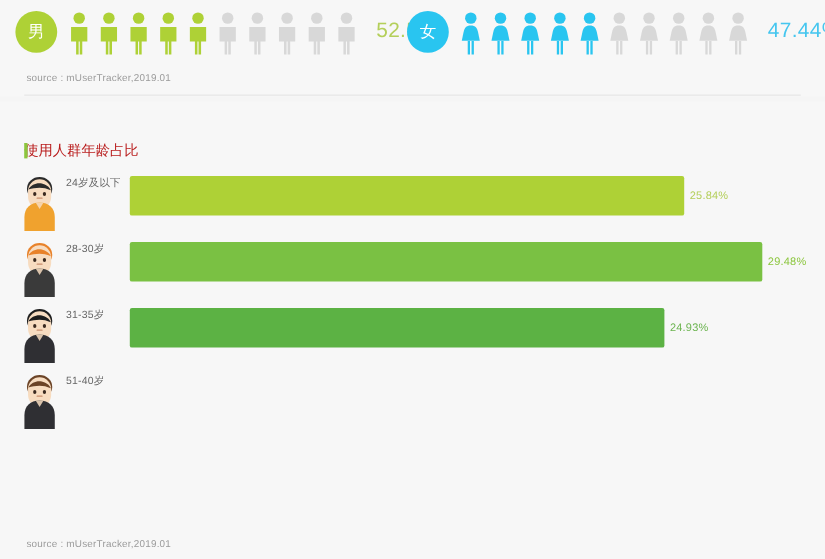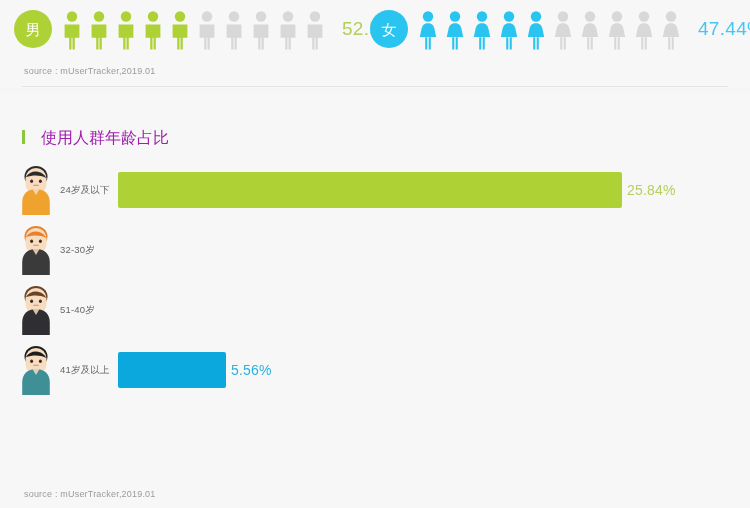--- a/index.html
+++ b/index.html
@@ -48,41 +48,41 @@
     background: #e4e4e4;
   }
 
   
   .age-panel {
     position: absolute; left: 0; top: 92px; width: 750px; height: 416px;
     background: #f7f7f7;
   }
   .section-title {
     position: absolute; left: 22px; top: 36px;
-    font-size: 16px; color: #a21caf; padding-left: 19px;
+    font-size: 13px; color: #b91c1c; padding-left: 0;
   }
   .section-title::before {
     content: ""; position: absolute; left: 0; top: 2px;
     width: 3px; height: 14px; background: #8cc63e;
   }
 
   .rows { position: absolute; left: 0; top: 68px; width: 750px; }
-  .row { position: relative; height: 60px; display: flex; align-items: center; }
+  .row { position: relative; height: 60px; display: flex; }
 
   .avatar { width: 44px; height: 50px; margin-left: 14px; flex: 0 0 auto; }
   .row-label {
     font-size: 9.5px; color: #666666; margin-left: 2px;
     width: 58px; flex: 0 0 auto; letter-spacing: .2px;
   }
 
   .bar-zone { position: relative; flex: 1 1 auto; height: 36px; display: flex; align-items: center; }
   .bar {
     height: 36px; border-radius: 2px; flex: 0 0 auto;
   }
-  .bar-pct { font-size: 14px; margin-left: 5px; white-space: nowrap; letter-spacing: .2px; }
+  .bar-pct { font-size: 10px; margin-left: 5px; white-space: nowrap; letter-spacing: .2px; }
 </style>
 </head>
 <body>
 
 <div class="page">
 
   <div class="gender-panel">
 
     <div class="gender-group male">
       <div class="gender-badge male">
@@ -220,49 +220,53 @@
           <svg class="avatar" viewBox="0 0 44 50">
             <ellipse cx="22" cy="11.5" rx="11.5" ry="10.5" fill="#e8822a"></ellipse>
             <path d="M11.5 13.5a10.5 10.5 0 0 1 21 0v5.5a10.5 10.5 0 0 1-21 0z" fill="#f7dcc0"></path>
             <path d="M11.8 12.2c2.5-4.4 7.6-6.4 12.2-5.4 3.8.8 7 3.1 8.2 6.1-3.5-1.6-7-2.3-10.3-2.3-3.4 0-7 .7-10.1 1.6z" fill="#e8822a"></path>
             <ellipse cx="17.6" cy="16.3" rx="1.5" ry="1.8" fill="#3a2a20"></ellipse>
             <ellipse cx="26.4" cy="16.3" rx="1.5" ry="1.8" fill="#3a2a20"></ellipse>
             <path d="M19.8 20.2h4.4" stroke="#c98f6f" stroke-width="1.1" stroke-linecap="round" fill="none"></path>
             <path d="M22 24c8.4 0 13.8 5 13.8 13.5V50H8.2V37.5C8.2 29 13.6 24 22 24z" fill="#3a3a3a"></path>
             <path d="M18.4 24h7.2l-3.6 6z" fill="#f7dcc0" opacity=".85"></path>
           </svg>
-          <div class="row-label">32-30岁</div>
+          <div class="row-label">28-30岁</div>
+          <div class="bar-zone">
+            <div class="bar" style="width:575px;background:#7ac143;"></div>
+            <div class="bar-pct" style="color:#8cc63e;">29.48%</div>
+          </div>
+        </div>
+        <div class="row">
+          <svg class="avatar" viewBox="0 0 44 50">
+            <ellipse cx="22" cy="11.5" rx="11.5" ry="10.5" fill="#1e1e1e"></ellipse>
+            <path d="M11.5 13.5a10.5 10.5 0 0 1 21 0v5.5a10.5 10.5 0 0 1-21 0z" fill="#f7dcc0"></path>
+            <path d="M11.8 12.2c2.5-4.4 7.6-6.4 12.2-5.4 3.8.8 7 3.1 8.2 6.1-3.5-1.6-7-2.3-10.3-2.3-3.4 0-7 .7-10.1 1.6z" fill="#1e1e1e"></path>
+            <ellipse cx="17.6" cy="16.3" rx="1.5" ry="1.8" fill="#3a2a20"></ellipse>
+            <ellipse cx="26.4" cy="16.3" rx="1.5" ry="1.8" fill="#3a2a20"></ellipse>
+            <path d="M19.8 20.2h4.4" stroke="#c98f6f" stroke-width="1.1" stroke-linecap="round" fill="none"></path>
+            <path d="M22 24c8.4 0 13.8 5 13.8 13.5V50H8.2V37.5C8.2 29 13.6 24 22 24z" fill="#2f2f33"></path>
+            <path d="M18.4 24h7.2l-3.6 6z" fill="#f7dcc0" opacity=".85"></path>
+          </svg>
+          <div class="row-label">31-35岁</div>
+          <div class="bar-zone">
+            <div class="bar" style="width:486px;background:#5cb244;"></div>
+            <div class="bar-pct" style="color:#6cb450;">24.93%</div>
+          </div>
         </div>
         <div class="row">
           <svg class="avatar" viewBox="0 0 44 50">
             <ellipse cx="22" cy="11.5" rx="11.5" ry="10.5" fill="#6b4326"></ellipse>
             <path d="M11.5 13.5a10.5 10.5 0 0 1 21 0v5.5a10.5 10.5 0 0 1-21 0z" fill="#f7dcc0"></path>
             <path d="M11.8 12.2c2.5-4.4 7.6-6.4 12.2-5.4 3.8.8 7 3.1 8.2 6.1-3.5-1.6-7-2.3-10.3-2.3-3.4 0-7 .7-10.1 1.6z" fill="#6b4326"></path>
             <ellipse cx="17.6" cy="16.3" rx="1.5" ry="1.8" fill="#3a2a20"></ellipse>
             <ellipse cx="26.4" cy="16.3" rx="1.5" ry="1.8" fill="#3a2a20"></ellipse>
             <path d="M19.8 20.2h4.4" stroke="#c98f6f" stroke-width="1.1" stroke-linecap="round" fill="none"></path>
             <path d="M22 24c8.4 0 13.8 5 13.8 13.5V50H8.2V37.5C8.2 29 13.6 24 22 24z" fill="#2f2f33"></path>
             <path d="M18.4 24h7.2l-3.6 6z" fill="#f7dcc0" opacity=".85"></path>
           </svg>
           <div class="row-label">51-40岁</div>
-        </div>
-        <div class="row">
-          <svg class="avatar" viewBox="0 0 44 50">
-            <ellipse cx="22" cy="11.5" rx="11.5" ry="10.5" fill="#1e1e1e"></ellipse>
-            <path d="M11.5 13.5a10.5 10.5 0 0 1 21 0v5.5a10.5 10.5 0 0 1-21 0z" fill="#f7dcc0"></path>
-            <path d="M11.8 12.2c2.5-4.4 7.6-6.4 12.2-5.4 3.8.8 7 3.1 8.2 6.1-3.5-1.6-7-2.3-10.3-2.3-3.4 0-7 .7-10.1 1.6z" fill="#1e1e1e"></path>
-            <ellipse cx="17.6" cy="16.3" rx="1.5" ry="1.8" fill="#3a2a20"></ellipse>
-            <ellipse cx="26.4" cy="16.3" rx="1.5" ry="1.8" fill="#3a2a20"></ellipse>
-            <path d="M19.8 20.2h4.4" stroke="#c98f6f" stroke-width="1.1" stroke-linecap="round" fill="none"></path>
-            <path d="M22 24c8.4 0 13.8 5 13.8 13.5V50H8.2V37.5C8.2 29 13.6 24 22 24z" fill="#3f8f96"></path>
-            <path d="M18.4 24h7.2l-3.6 6z" fill="#f7dcc0" opacity=".85"></path>
-          </svg>
-          <div class="row-label">41岁及以上</div>
-          <div class="bar-zone">
-            <div class="bar" style="width:108px;background:#0aa8dc;"></div>
-            <div class="bar-pct" style="color:#2ab2e0;">5.56%</div>
-          </div>
         </div>
       </div>
   </div>
 
   <div class="src bottom">source : mUserTracker,2019.01</div>
 </div>
 
 </body></html>

